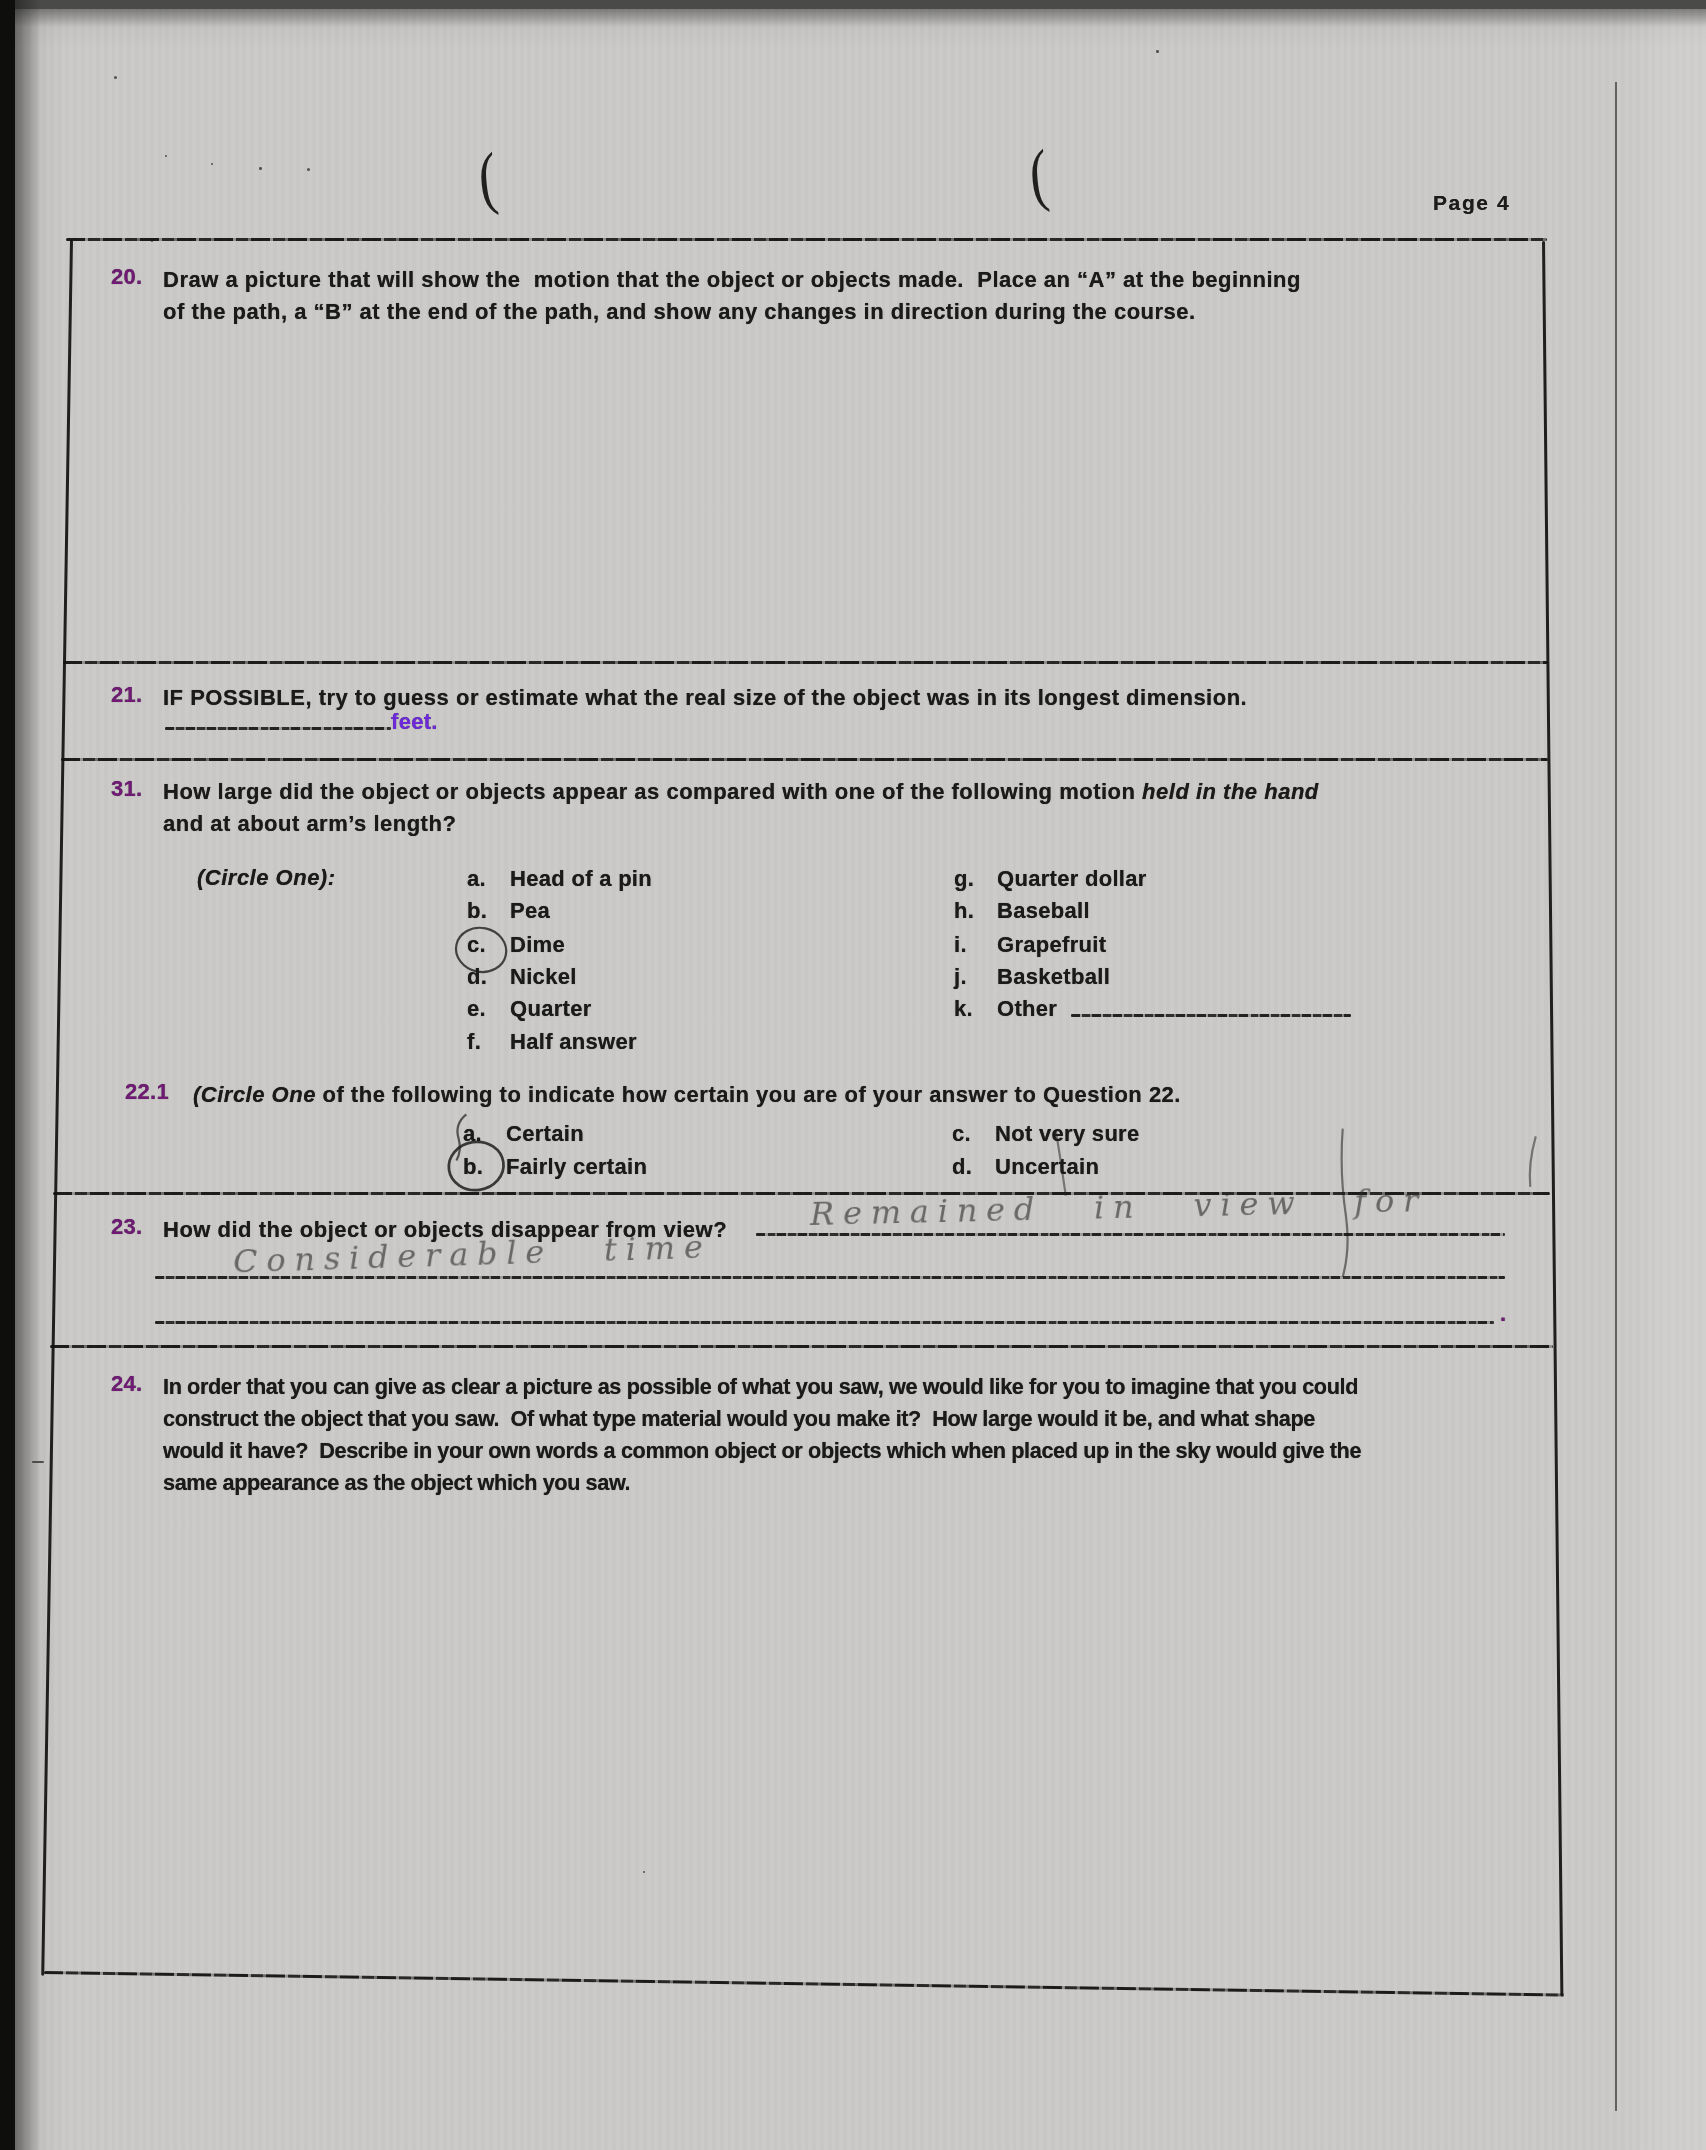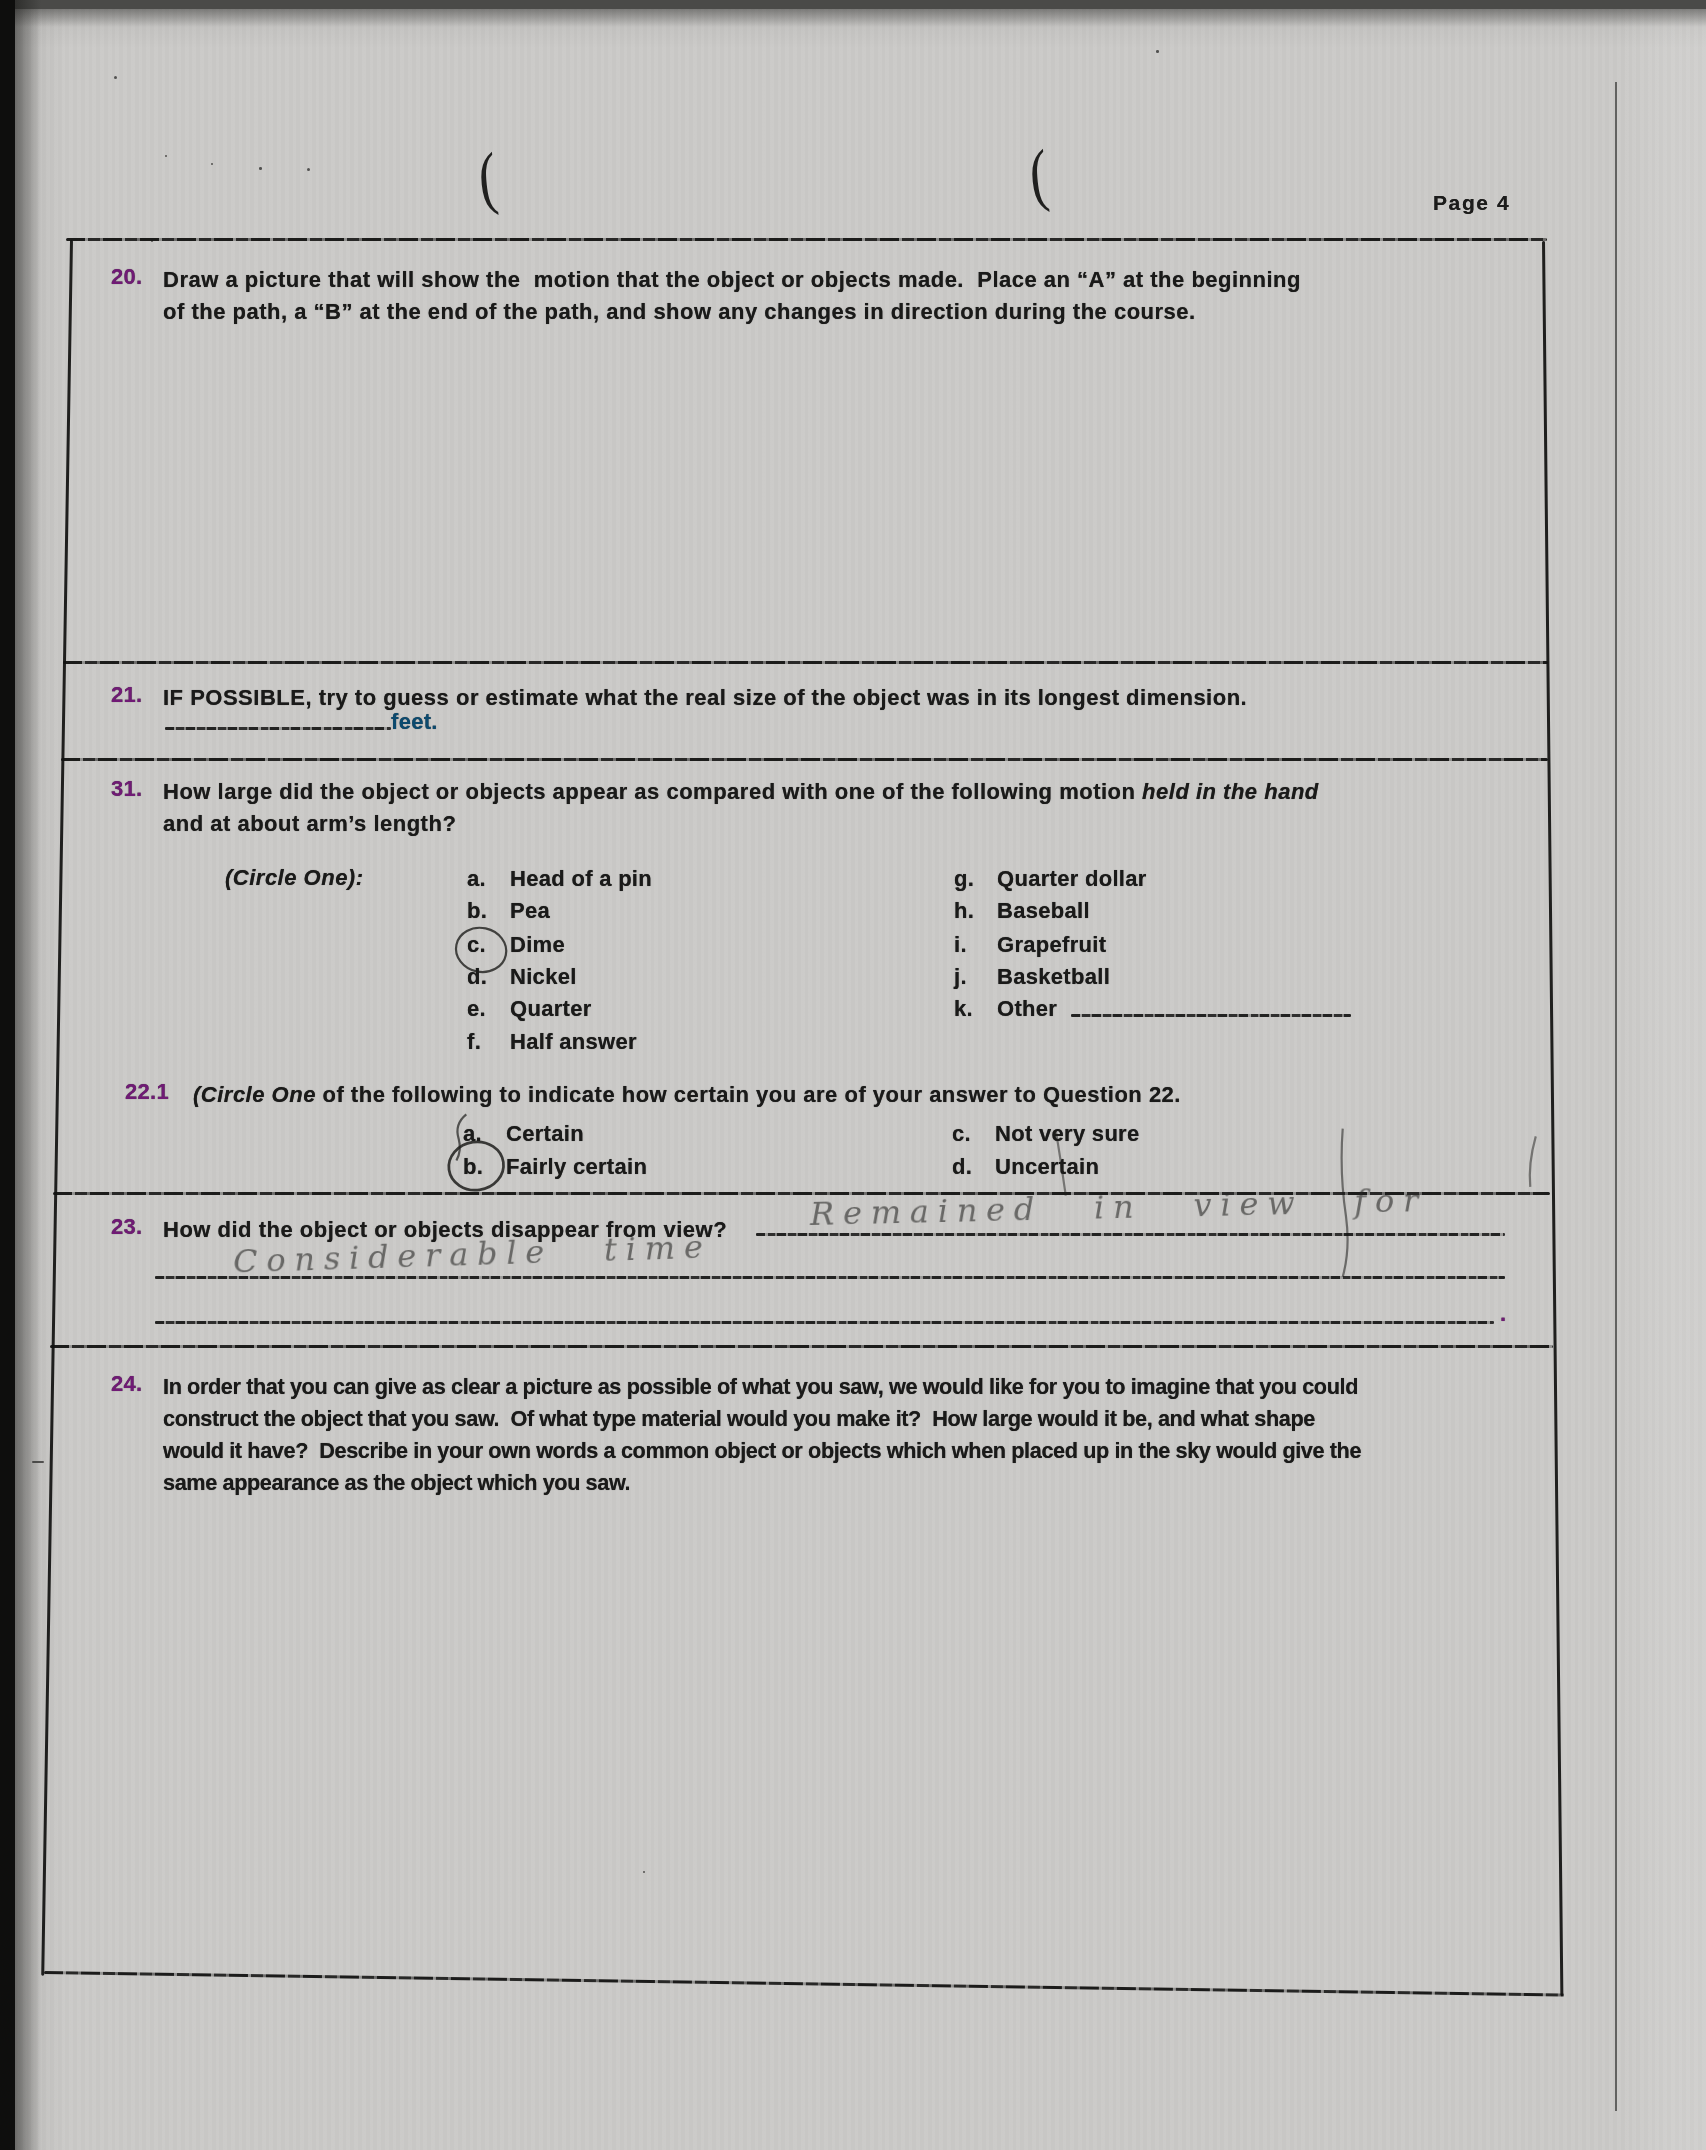--- a/index.html
+++ b/index.html
@@ -42,21 +42,21 @@
   .it{font-style:italic;}
 
   .optrow{position:absolute;display:flex;font-weight:700;font-size:22px;color:#1a1a19;
      letter-spacing:0.3px;text-shadow:0 0 0.7px rgba(18,18,18,.75);}
   .optletter{width:43px;flex:0 0 auto;}
   .blank-inline{display:inline-block;height:2.7px;border-radius:1.1px;filter:blur(0.2px);
      background-image:repeating-linear-gradient(90deg,
        rgba(20,20,19,.92) 0 8.8px, rgba(20,20,19,.25) 8.8px 11.5px,
        rgba(20,20,19,.85) 11.5px 18.6px, rgba(20,20,19,.40) 18.6px 21px);}
   .feetrow{position:absolute;display:flex;align-items:flex-end;font-weight:700;font-size:22px;
-     color:#0c4a6e;letter-spacing:0.3px;text-shadow:0 0 0.7px rgba(18,18,18,.75);}
+     color:#6d28d9;letter-spacing:0.3px;text-shadow:0 0 0.7px rgba(18,18,18,.75);}
 
   .hw{position:absolute;font-family:"DejaVu Serif",serif;font-style:italic;font-size:32px;
      color:rgba(38,38,36,.60);letter-spacing:8.8px;word-spacing:32px;filter:blur(0.4px);
      transform:rotate(-1.3deg);white-space:nowrap;}
   .pencil-svg{position:absolute;left:0;top:0;pointer-events:none;}
   .speck{position:absolute;background:#2a2a28;border-radius:50%;opacity:.75;}
 </style>
 </head>
 <body>
 
@@ -101,21 +101,21 @@
   <div class="qtext" style="left:163px;top:682px;width:1343px;">IF POSSIBLE, try to guess or estimate what the real size of the object was in its longest dimension.</div>
   <div class="feetrow" style="left:165px;top:706px;height:28.5px;">
     <span class="blank-inline" style="width:226px;margin-bottom:4.4px;"></span>
       <span>feet.</span>
   </div>
 
   <div class="qnum" style="left:111px;top:776px;">31.</div>
   <div class="qtext" style="left:163px;top:776px;width:1349px;"><span>How large did the object or objects appear as compared with one of the following motion </span><span class="it">held in the hand</span>
 <span>and at about arm’s length?</span></div>
 
-  <div class="qtext it" style="left:197px;top:862px;margin-left:28px;">(Circle One):</div>
+  <div class="qtext it" style="left:197px;top:862px;">(Circle One):</div>
 
   <div class="optrow" style="left:467px;top:866px;">
       <span class="optletter">a.</span>
       <span>Head of a pin</span>
     </div>
   <div class="optrow" style="left:467px;top:898px;">
       <span class="optletter">b.</span>
       <span>Pea</span>
     </div>
   <div class="optrow" style="left:467px;top:932px;">

